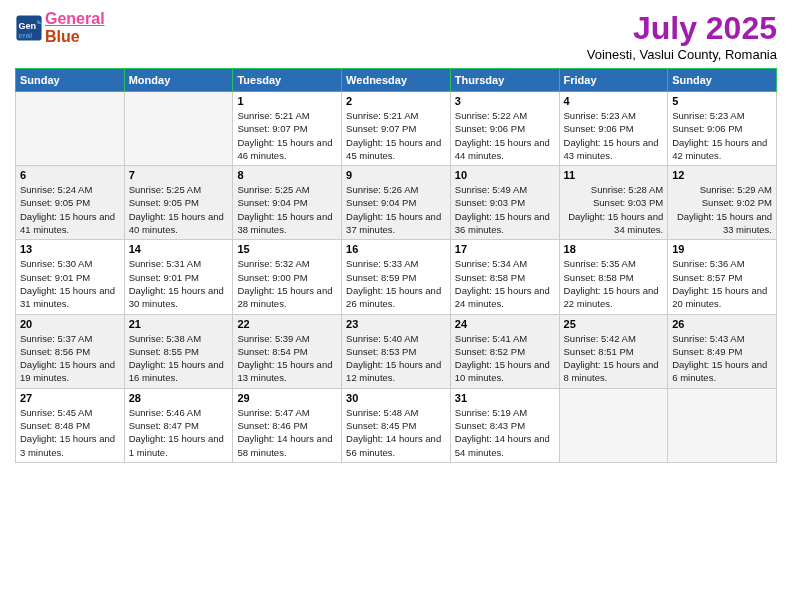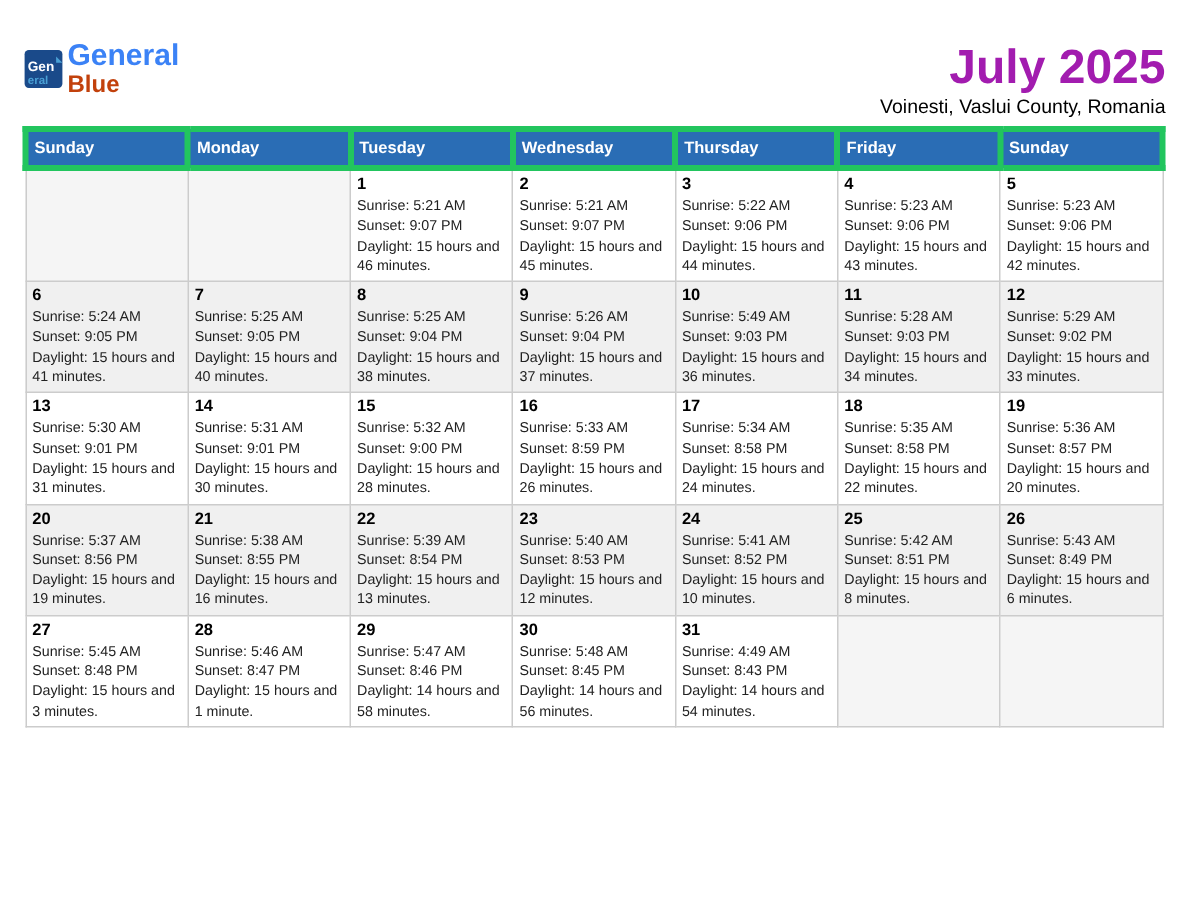--- a/index.html
+++ b/index.html
@@ -14,21 +14,20 @@
       width: 792px;
       height: 612px;
       background: #fff;
       padding: 10px 15px 10px 15px;
     }
     .header {
       display: flex;
       justify-content: space-between;
       align-items: flex-start;
       margin-bottom: 6px;
-      margin-top: 16px;
     }
     .logo {
       display: flex;
       align-items: center;
     }
     .logo-icon {
       width: 28px;
       height: 28px;
       margin-right: 2px;
     }
@@ -49,21 +48,21 @@
       border-collapse: collapse;
       font-size: 10px;
     }
     .calendar th {
       background: #2a6db5;
       color: #fff;
       padding: 5px 4px;
       text-align: left;
       font-size: 11px;
       font-weight: bold;
-      border: 4px solid #22c55e;
+      border: 1px solid #22c55e;
     }
     .calendar td {
       border: 1px solid #ccc;
       vertical-align: top;
       padding: 3px 4px;
       width: calc(100% / 7);
       min-height: 75px;
       background: #fff;
     }
     .calendar td.empty {
@@ -90,21 +89,21 @@
 <div class="page">
   <div class="header">
     <div class="logo">
       <svg class="logo-icon" viewBox="0 0 40 40">
         <rect x="2" y="2" width="36" height="36" rx="4" fill="#1a4a8a"></rect>
         <text x="5" y="22" font-size="13" fill="white" font-weight="bold" font-family="Arial">Gen</text>
         <text x="5" y="34" font-size="11" fill="#4aa0d5" font-weight="bold" font-family="Arial">eral</text>
         <polygon points="32,8 38,14 32,14" fill="#4aa0d5"></polygon>
       </svg>
       <div>
-        <div style="font-size:20px;font-weight:bold;color:#3b82f6;line-height:1.1;">General</div>
+        <div style="font-size:16px;font-weight:bold;color:#ec4899;line-height:1.1;text-decoration:underline;">General</div>
         <div style="font-size:16px;font-weight:bold;color:#c2410c;line-height:1.1;">Blue</div>
       </div>
     </div>
     <div class="title-block">
       <div class="month-title">July 2025</div>
       <div class="location">Voinesti, Vaslui County, Romania</div>
     </div>
   </div>
 
   <table class="calendar">
@@ -180,27 +179,27 @@
 Daylight: 15 hours and 37 minutes.</div>
           </td>
           <td>
             <span class="day-num">10</span>
             <div class="day-info" style="white-space: pre-line;">Sunrise: 5:49 AM
 Sunset: 9:03 PM
 Daylight: 15 hours and 36 minutes.</div>
           </td>
           <td>
             <span class="day-num">11</span>
-            <div class="day-info" style="white-space: pre-line;">Sunrise: 5:28 AM
+            <div class="day-info" style="white-space: pre-line; text-align: right;">Sunrise: 5:28 AM
 Sunset: 9:03 PM
 Daylight: 15 hours and 34 minutes.</div>
           </td>
           <td>
             <span class="day-num">12</span>
-            <div class="day-info" style="white-space: pre-line;">Sunrise: 5:29 AM
+            <div class="day-info" style="white-space: pre-line; text-align: right;">Sunrise: 5:29 AM
 Sunset: 9:02 PM
 Daylight: 15 hours and 33 minutes.</div>
           </td>
         </tr>
         <tr>
           <td>
             <span class="day-num">13</span>
             <div class="day-info" style="white-space: pre-line;">Sunrise: 5:30 AM
 Sunset: 9:01 PM
 Daylight: 15 hours and 31 minutes.</div>
@@ -306,21 +305,21 @@
 Daylight: 14 hours and 58 minutes.</div>
           </td>
           <td>
             <span class="day-num">30</span>
             <div class="day-info" style="white-space: pre-line;">Sunrise: 5:48 AM
 Sunset: 8:45 PM
 Daylight: 14 hours and 56 minutes.</div>
           </td>
           <td>
             <span class="day-num">31</span>
-            <div class="day-info" style="white-space: pre-line;">Sunrise: 4:49 AM
+            <div class="day-info" style="white-space: pre-line;">Sunrise: 5:19 AM
 Sunset: 8:43 PM
 Daylight: 14 hours and 54 minutes.</div>
           </td>
           <td class="empty"></td>
           <td class="empty"></td>
         </tr>
       </tbody>
   </table>
 </div>
 

